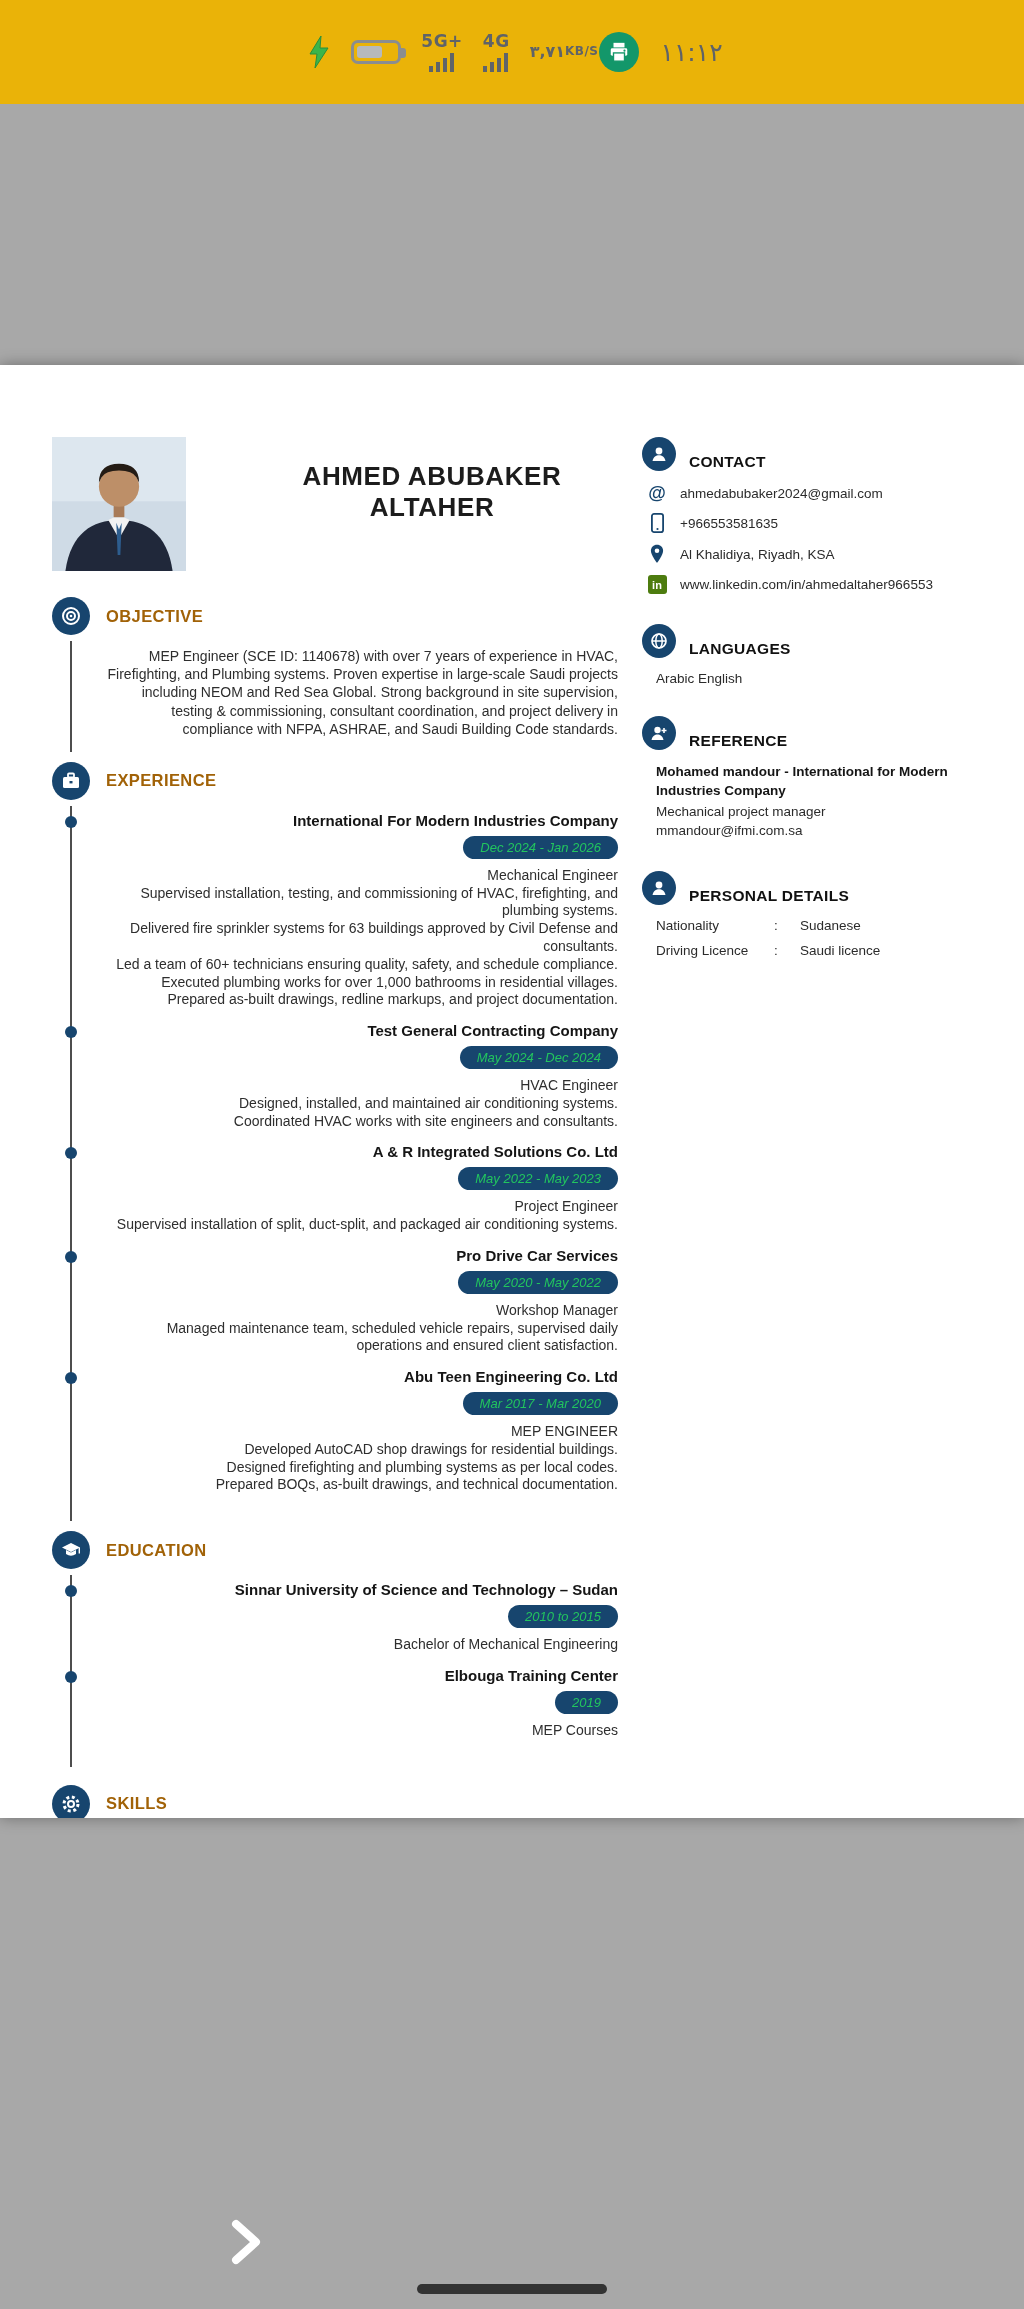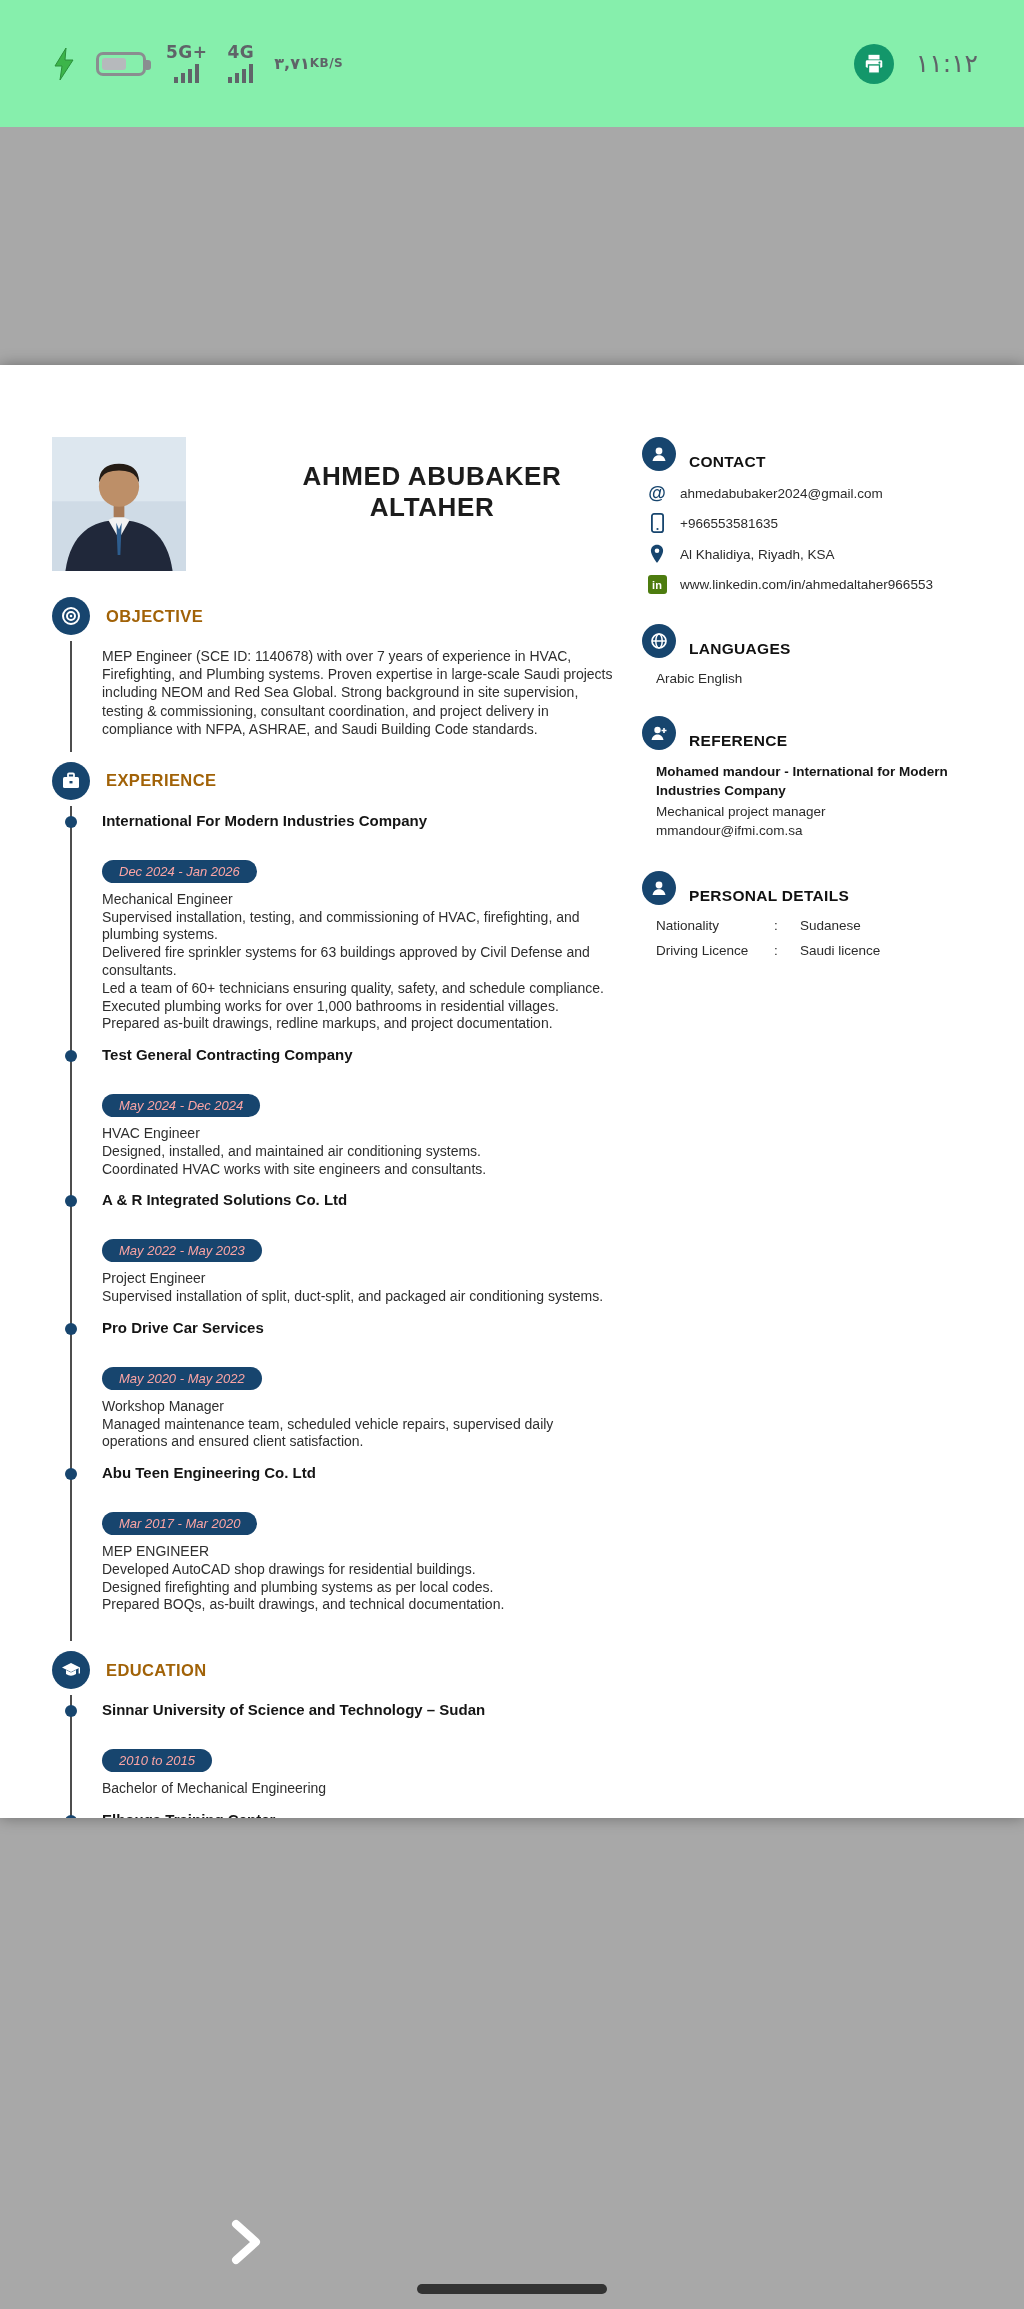--- a/index.html
+++ b/index.html
@@ -2,22 +2,22 @@
 <html><head>
 <meta charset="utf-8">
 <style>
   * { margin:0; padding:0; box-sizing:border-box; }
   html,body { background:#ffffff; }
   body { width:1024px; height:2309px; font-family:"Liberation Sans", sans-serif; position:relative; overflow:hidden; }
   .screen { position:relative; width:1024px; height:2309px; background:#a8a8a8; }
 
   
   .statusbar {
-    position:absolute; top:0; left:0; width:1024px; height:127px; background:#86efac;
-    display:flex; align-items:center; justify-content:space-between; padding:0 46px 0 52px;
+    position:absolute; top:0; left:0; width:1024px; height:104px; background:#eab308;
+    display:flex; align-items:center; justify-content:center; padding:0 46px 0 52px;
     font-family:"DejaVu Sans", sans-serif; color:#5f6368; z-index:5;
   }
   .sb-left { display:flex; align-items:center; gap:20px; }
   .sb-right { display:flex; align-items:center; gap:22px; }
   .bolt svg { display:block; }
   .battery { width:50px; height:24px; border:3px solid #8a8d90; border-radius:7px; position:relative; }
   .battery::after { content:""; position:absolute; right:-8px; top:5px; width:5px; height:10px; background:#8a8d90; border-radius:0 3px 3px 0; }
   .battery .fill { position:absolute; left:3px; top:3px; bottom:3px; width:55%; background:#b6b9bc; border-radius:3px; }
   .netstack { display:flex; flex-direction:column; align-items:center; line-height:1; gap:3px; }
   .netlabel { font-size:17px; font-weight:bold; letter-spacing:0.5px; }
@@ -45,26 +45,26 @@
   .cv-header { display:flex; align-items:flex-start; margin-bottom:26px;text-align:center; }
   .photo { width:134px; height:134px; flex:none; overflow:hidden; background:#cfdbe6; }
   .photo svg { display:block; }
   .cv-name { margin-left:60px; margin-top:24px; font-size:26px; font-weight:bold; color:#1c1c1c; letter-spacing:0.6px; }
 
   
   .section { margin-bottom:10px; }
   .sec-head { display:flex; align-items:center; gap:16px; margin-bottom:6px; }
   .icon-circle { width:38px; height:38px; border-radius:50%; background:#17456e; display:flex; align-items:center; justify-content:center; flex:none; }
   .sec-title { font-size:16.5px; font-weight:bold; color:#a16207; letter-spacing:0.4px; }
-  .sec-body { margin-left:18px; border-left:2px solid #4d4d4d; padding:6px 0 14px 30px; }
+  .sec-body { margin-left:18px; border-left:2px solid #4d4d4d; padding:6px 0 14px 30px;text-align:right; }
   .obj-text { font-size:14px; line-height:1.3; color:#2e2e2e; }
   .job, .school { position:relative; margin-bottom:13px; }
   .dot { position:absolute; left:-37px; top:4px; width:12px; height:12px; border-radius:50%; background:#17456e; }
   .company { font-size:15px; font-weight:bold; color:#151515; margin-bottom:7px; }
-  .badge { display:inline-block; background:#17456e; color:#fca5a5; font-style:italic; font-size:13px; padding:4px 17px; border-radius:13px; margin-bottom:8px;margin-top:24px; }
+  .badge { display:inline-block; background:#17456e; color:#22c55e; font-style:italic; font-size:13px; padding:4px 17px; border-radius:13px; margin-bottom:8px; }
   .jobtext { font-size:14px; color:#2e2e2e; line-height:1.27; }
   .skills-section { margin-top:18px; }
 
   
   .r-section { margin-bottom:30px; }
   .r-head { display:flex; align-items:flex-end; gap:13px; margin-bottom:13px; }
   .icon-circle.small { width:34px; height:34px; }
   .r-title { font-size:15.5px; font-weight:bold; color:#111; letter-spacing:0.3px; }
   .contact-rows { margin-left:4px; display:flex; flex-direction:column; gap:11px; }
   .c-row { display:flex; align-items:center; gap:12px; }

